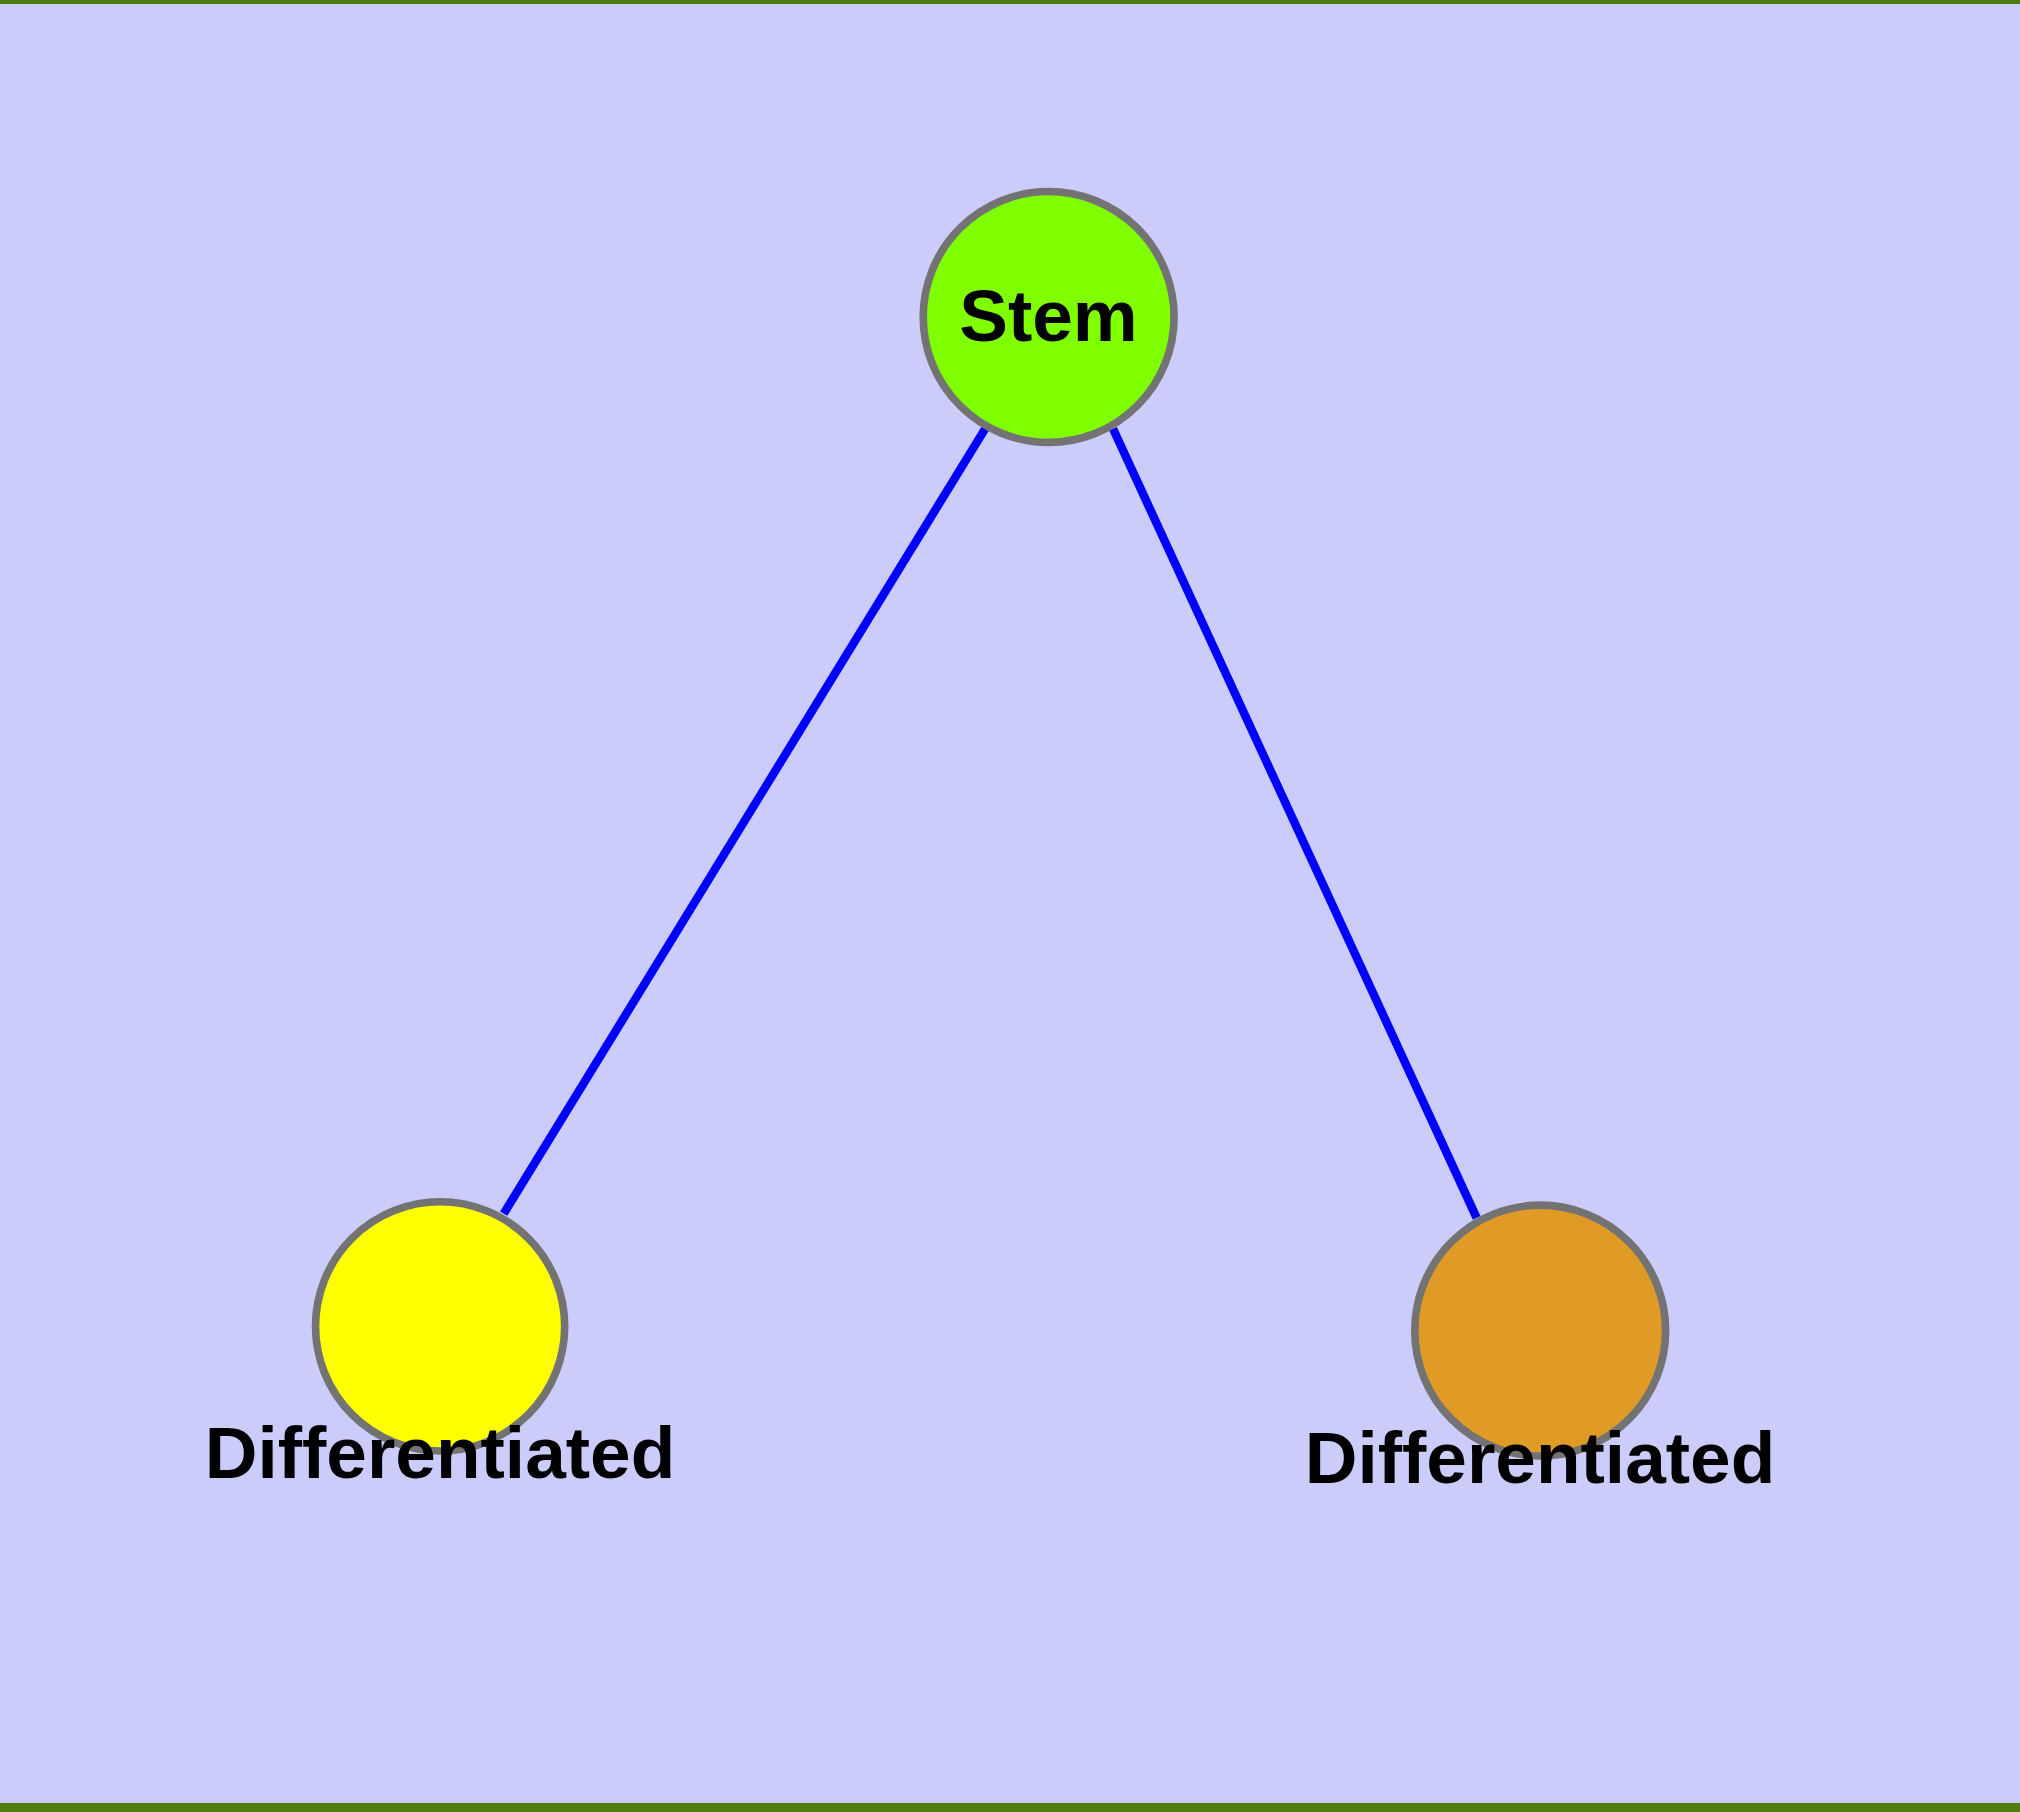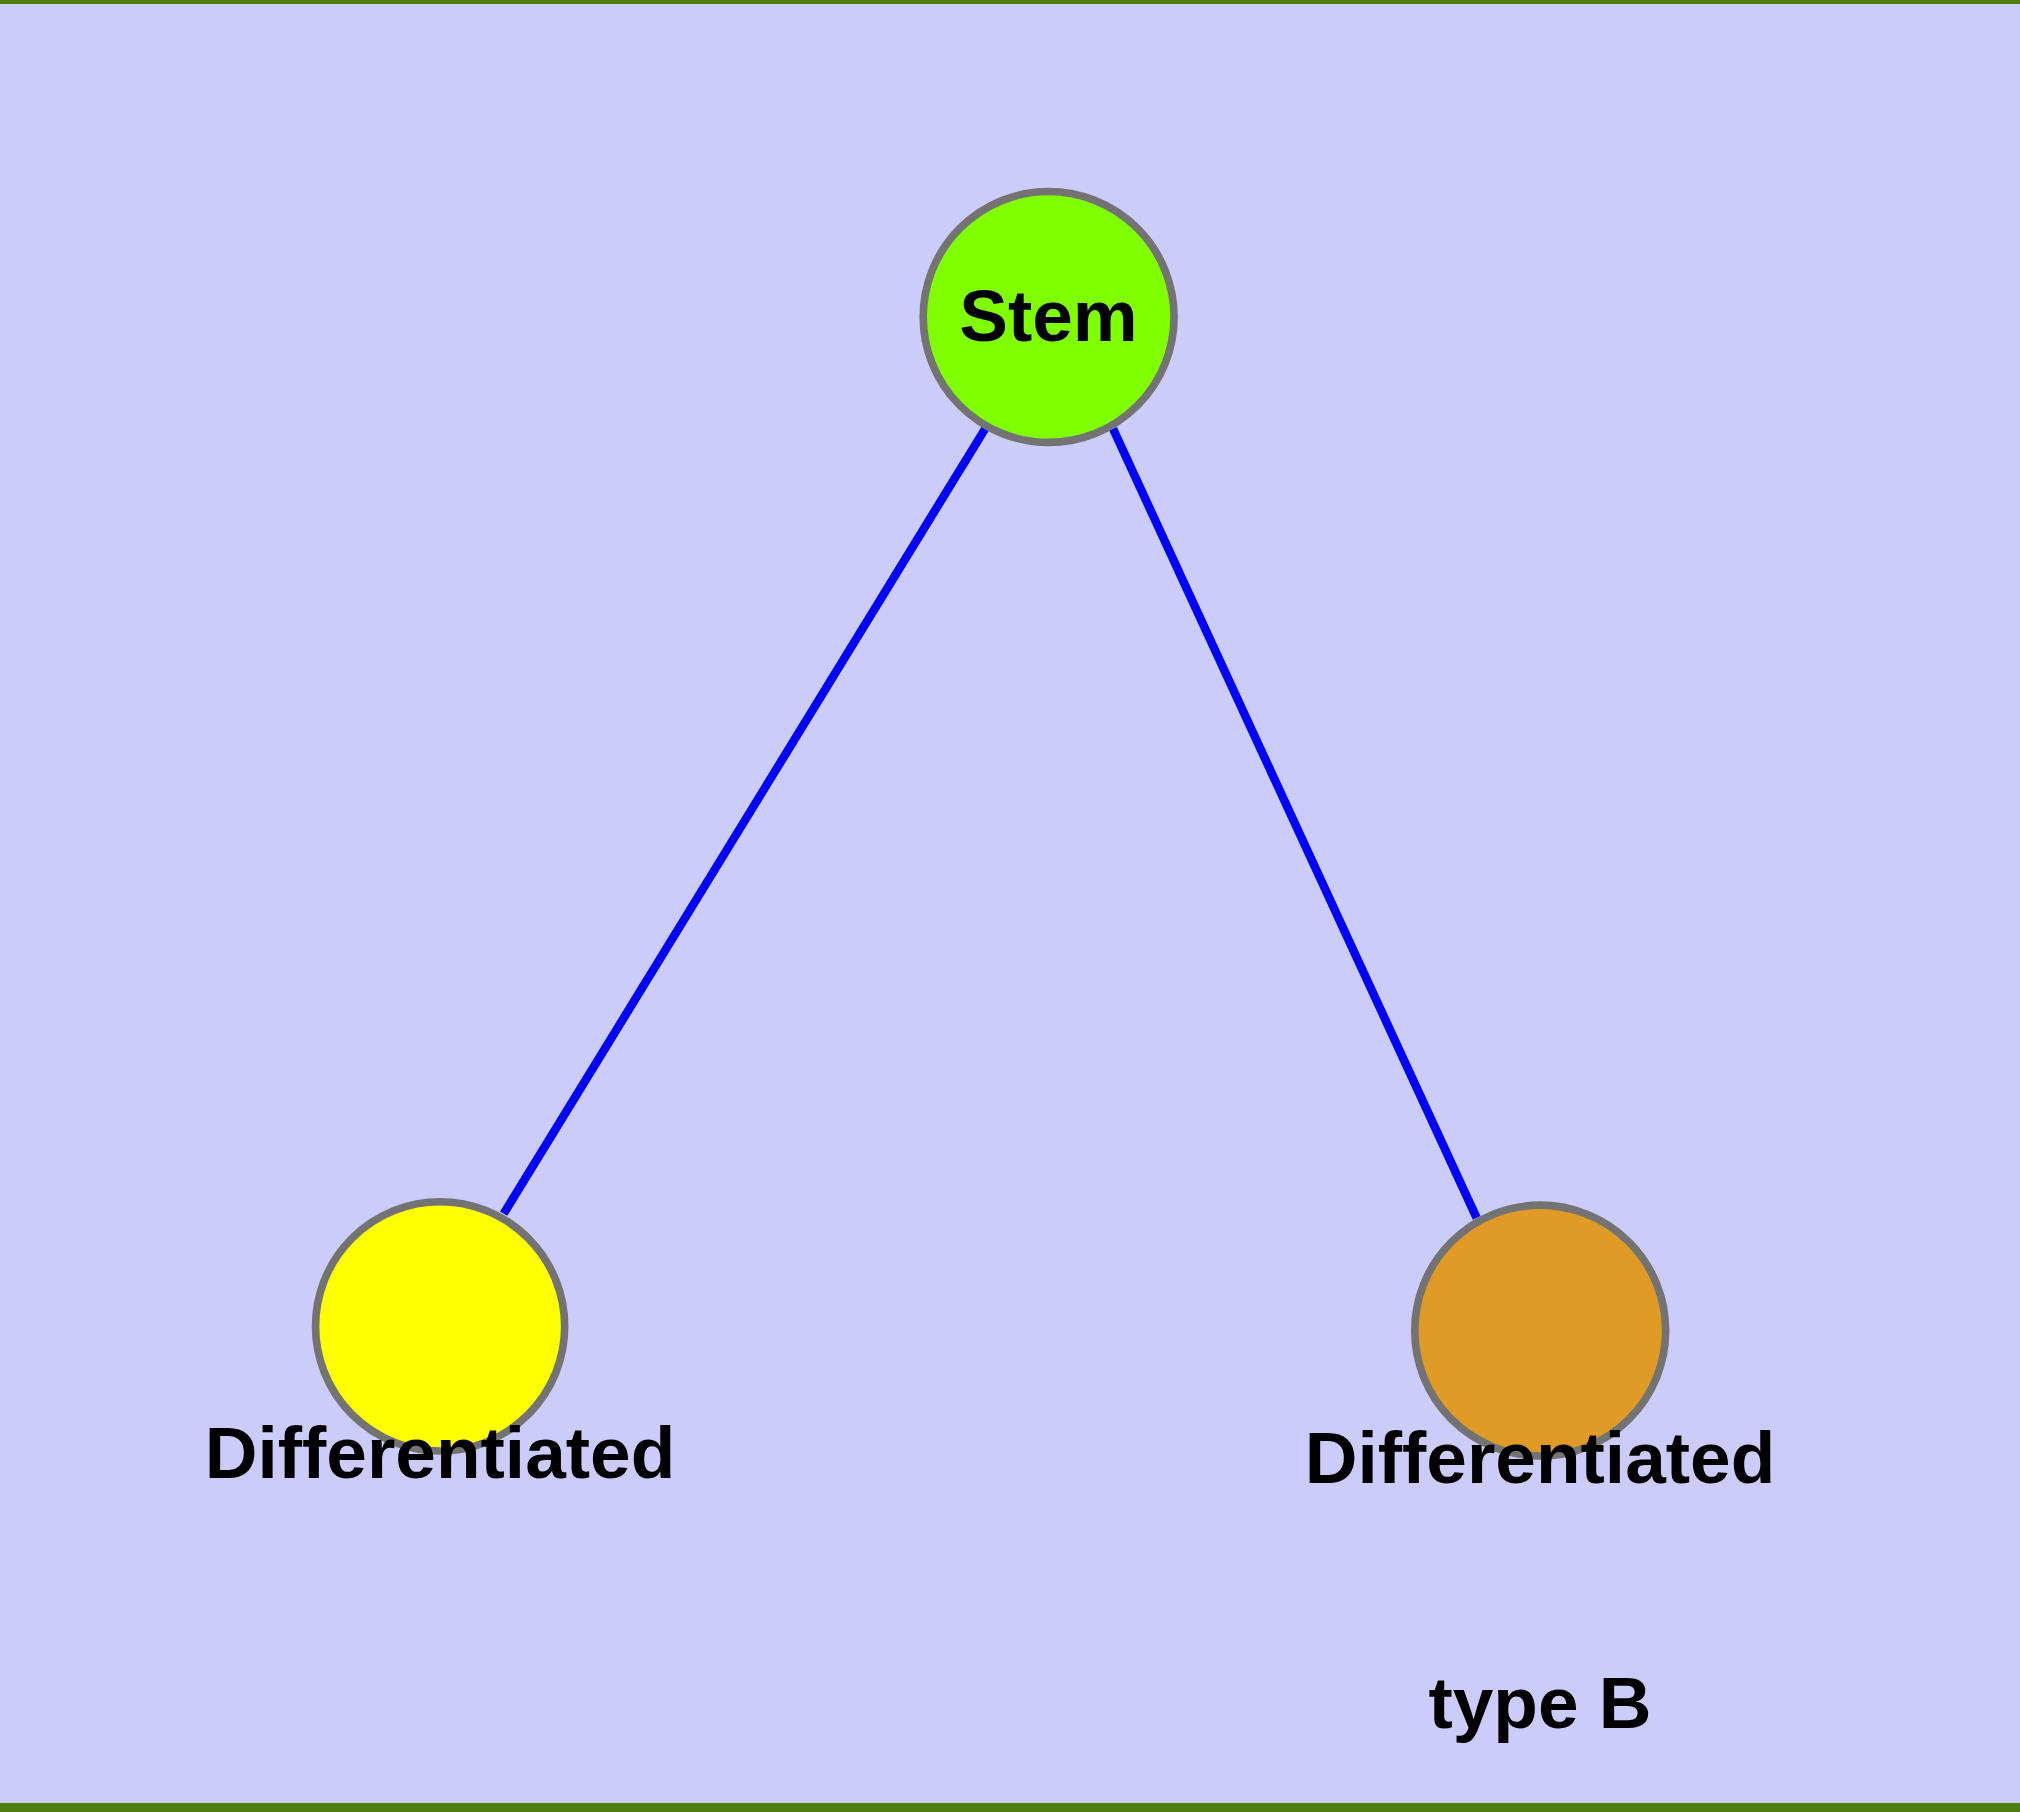--- a/index.html
+++ b/index.html
@@ -80,16 +80,15 @@
   </svg>
 
   <div class="node-label label-stem">Stem</div>
 
   <div class="node-label label-a">
     <div>Differentiated</div>
   </div>
 
   <div class="node-label label-b">
     <div>Differentiated</div>
-    <div>type B</div>
   </div>
 </div>
 
 
 </body></html>

